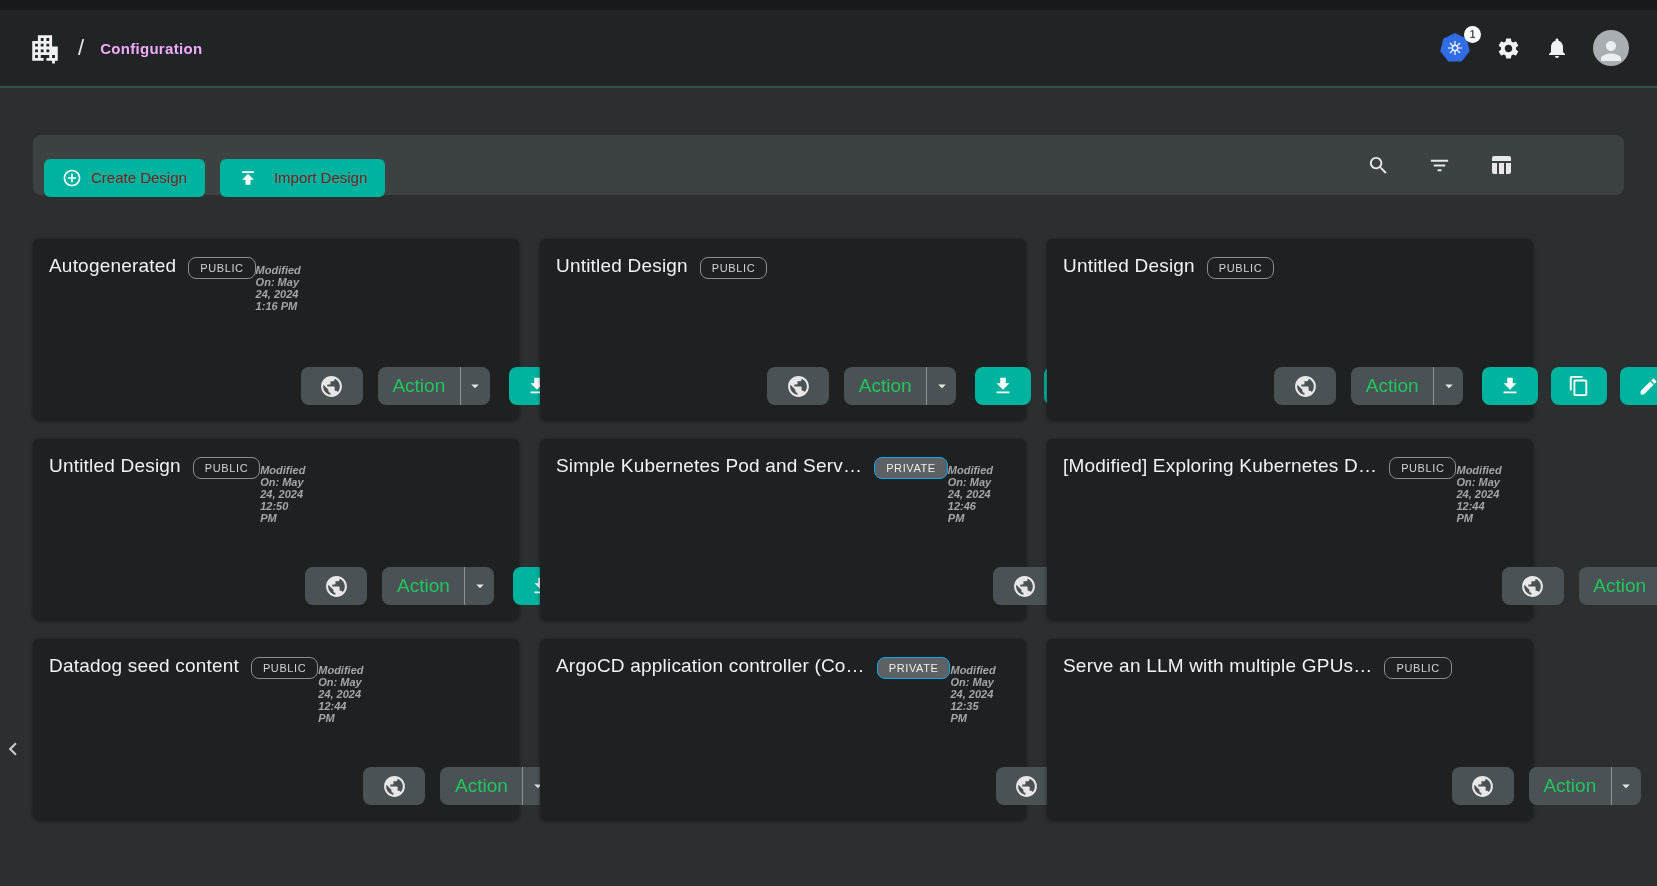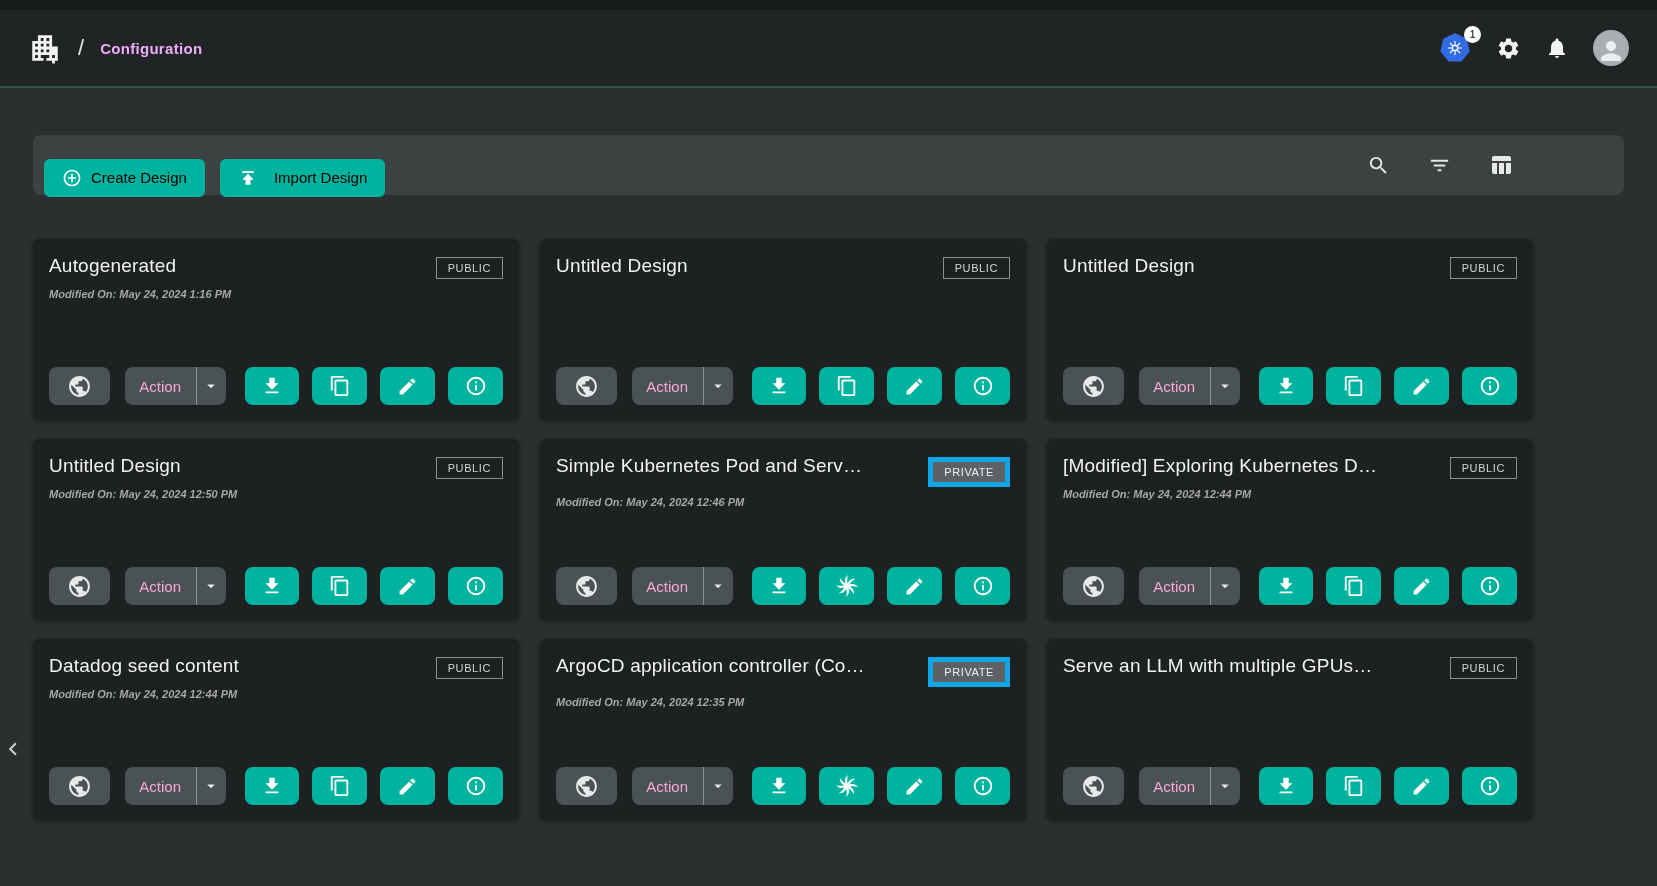--- a/index.html
+++ b/index.html
@@ -37,56 +37,56 @@
     display:flex; align-items:flex-end; justify-content:center; overflow:hidden;
   }
   
   .toolbar {
     margin:47px 33px 0 33px; height:60px; background:#3c4141; border-radius:8px;
     display:flex; align-items:center; padding:0 11px;
   }
   .btn-teal {
     height:38px; border:none; border-radius:6px; padding:0 18px;
     display:flex; align-items:center; gap:9px; cursor:pointer;
-    color:#000000; font-size:15px; font-family:"Liberation Sans", sans-serif;margin-top:25px;
+    color:#7f1d1d; font-size:15px; font-family:"Liberation Sans", sans-serif;margin-top:25px;
   }
   .btn-teal + .btn-teal { margin-left:15px; }
   .toolbar-icons { margin-left:auto; margin-right:100px; display:flex; align-items:center; gap:38px; }
   
   .grid {
     margin:44px 0 0 33px; width:1499px;
     display:grid; grid-template-columns:repeat(3, 486px); column-gap:21px; row-gap:19px;
   }
   .card {
     height:181px; background:#1d2121; border-radius:6px; padding:16px 16px 15px 16px;
-    display:flex; flex-direction:column; box-shadow:0 1px 4px rgba(0,0,0,0.45);
+    display:flex; flex-direction:row; box-shadow:0 1px 4px rgba(0,0,0,0.45);
   }
   .card-head { display:flex; align-items:flex-start; justify-content:space-between; gap:12px; }
   .card-title {
     font-size:19px; font-weight:500; color:#f2f2f2; letter-spacing:0.2px;
     white-space:nowrap; overflow:hidden; max-width:370px;
   }
   .badge {
-    font-size:11px; letter-spacing:0.6px; border-radius:0; padding:4px 11px;
+    font-size:11px; letter-spacing:0.6px; border-radius:8px; padding:4px 11px;
     margin-top:2px; flex:none; font-weight:400;
   }
   .badge-public  { border:1px solid #8d8d8d; color:#d4d4d4; background:transparent; }
-  .badge-private { border:5px solid #0ea5e9; color:#eeeeee; background:#5e6163; }
+  .badge-private { border:1px solid #0ea5e9; color:#eeeeee; background:#5e6163; }
   .card-date {
     margin-top:9px; font-size:11px; font-style:italic; font-weight:600; color:#a6a6a6;
   }
   .card-actions { margin-top:auto; display:flex; align-items:center; }
   .act {
     height:38px; border:none; border-radius:8px; cursor:pointer;
     display:flex; align-items:center; justify-content:center; padding:0;
   }
   .act-dark { background:#4a5255; }
   .act-teal { background:var(--accent); }
   .act-globe { width:62px; margin-right:15px; }
-  .act-action { width:103px; margin-right:19px; color:#f9a8d4; font-size:15px; }
+  .act-action { width:112px; margin-right:19px; color:#22c55e; font-size:19px; }
   .act-action .lbl { flex:1; text-align:center; }
   .act-action .divider { width:1px; height:38px; background:#8a9296; }
   .act-action .caret { width:29px; display:flex; align-items:center; justify-content:center; }
   .act-sq { width:56px; }
   .act-sq + .act-sq { margin-left:13px; }
   
   .page-chevron { position:absolute; left:0px; top:733px; width:22px; height:32px;
     display:flex; align-items:center; cursor:pointer; }
   svg { display:block; }
 </style>

